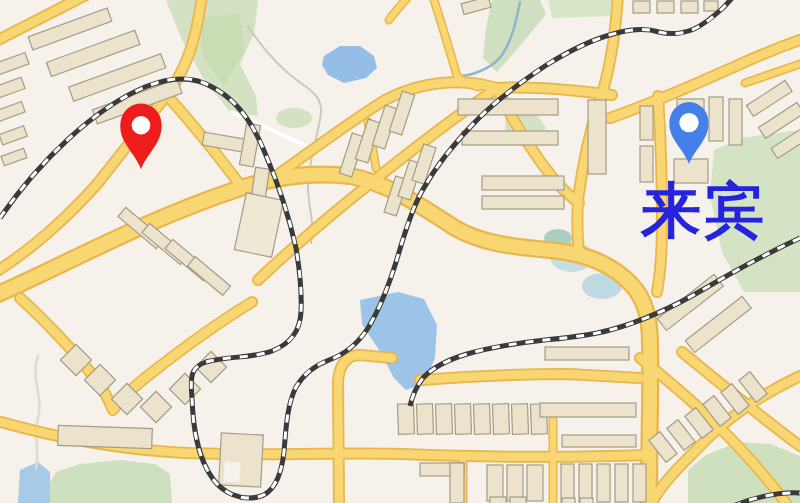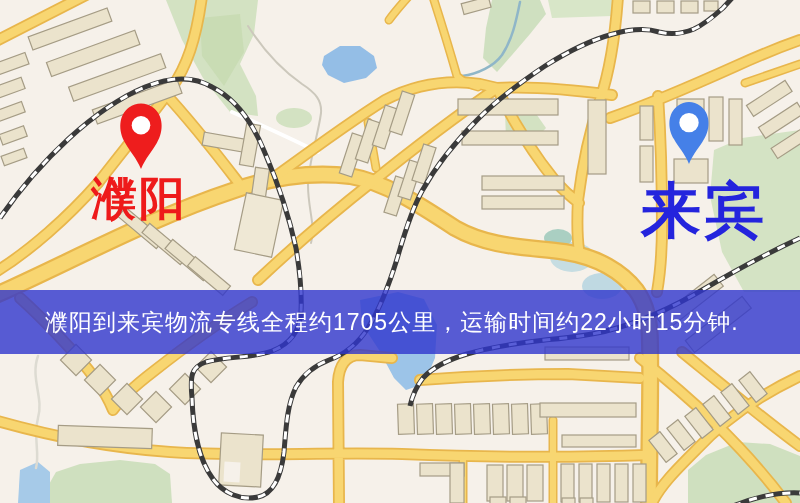--- a/index.html
+++ b/index.html
@@ -225,20 +225,16 @@
     <g transform="translate(141,169) scale(0.93)">
       <path fill="#ee1d1d" d="M0,0 C-5,-12 -12,-19 -17,-28 C-25,-41 -24,-58 -13,-66 C-5,-72 5,-72 13,-66 C24,-58 25,-41 17,-28 C12,-19 5,-12 0,0 Z"></path>
       <circle cx="0" cy="-47" r="10" fill="#ffffff"></circle>
     </g>
     <g transform="translate(689,164) scale(0.88)">
       <path fill="#4580e8" d="M0,0 C-5,-12 -12,-19 -17,-28 C-25,-41 -24,-58 -13,-66 C-5,-72 5,-72 13,-66 C24,-58 25,-41 17,-28 C12,-19 5,-12 0,0 Z"></path>
       <circle cx="0" cy="-47" r="11" fill="#ffffff"></circle>
     </g>
   </svg>
 
-  <div id="origin-label" class="city-label">濮阳</div>
   <div id="destination-label" class="city-label">来宾</div>
 
-  <div id="route-banner">
-    <span>濮阳到来宾物流专线全程约1705公里，运输时间约22小时15分钟.</span>
-  </div>
 
 </div>
 
 </body></html>

